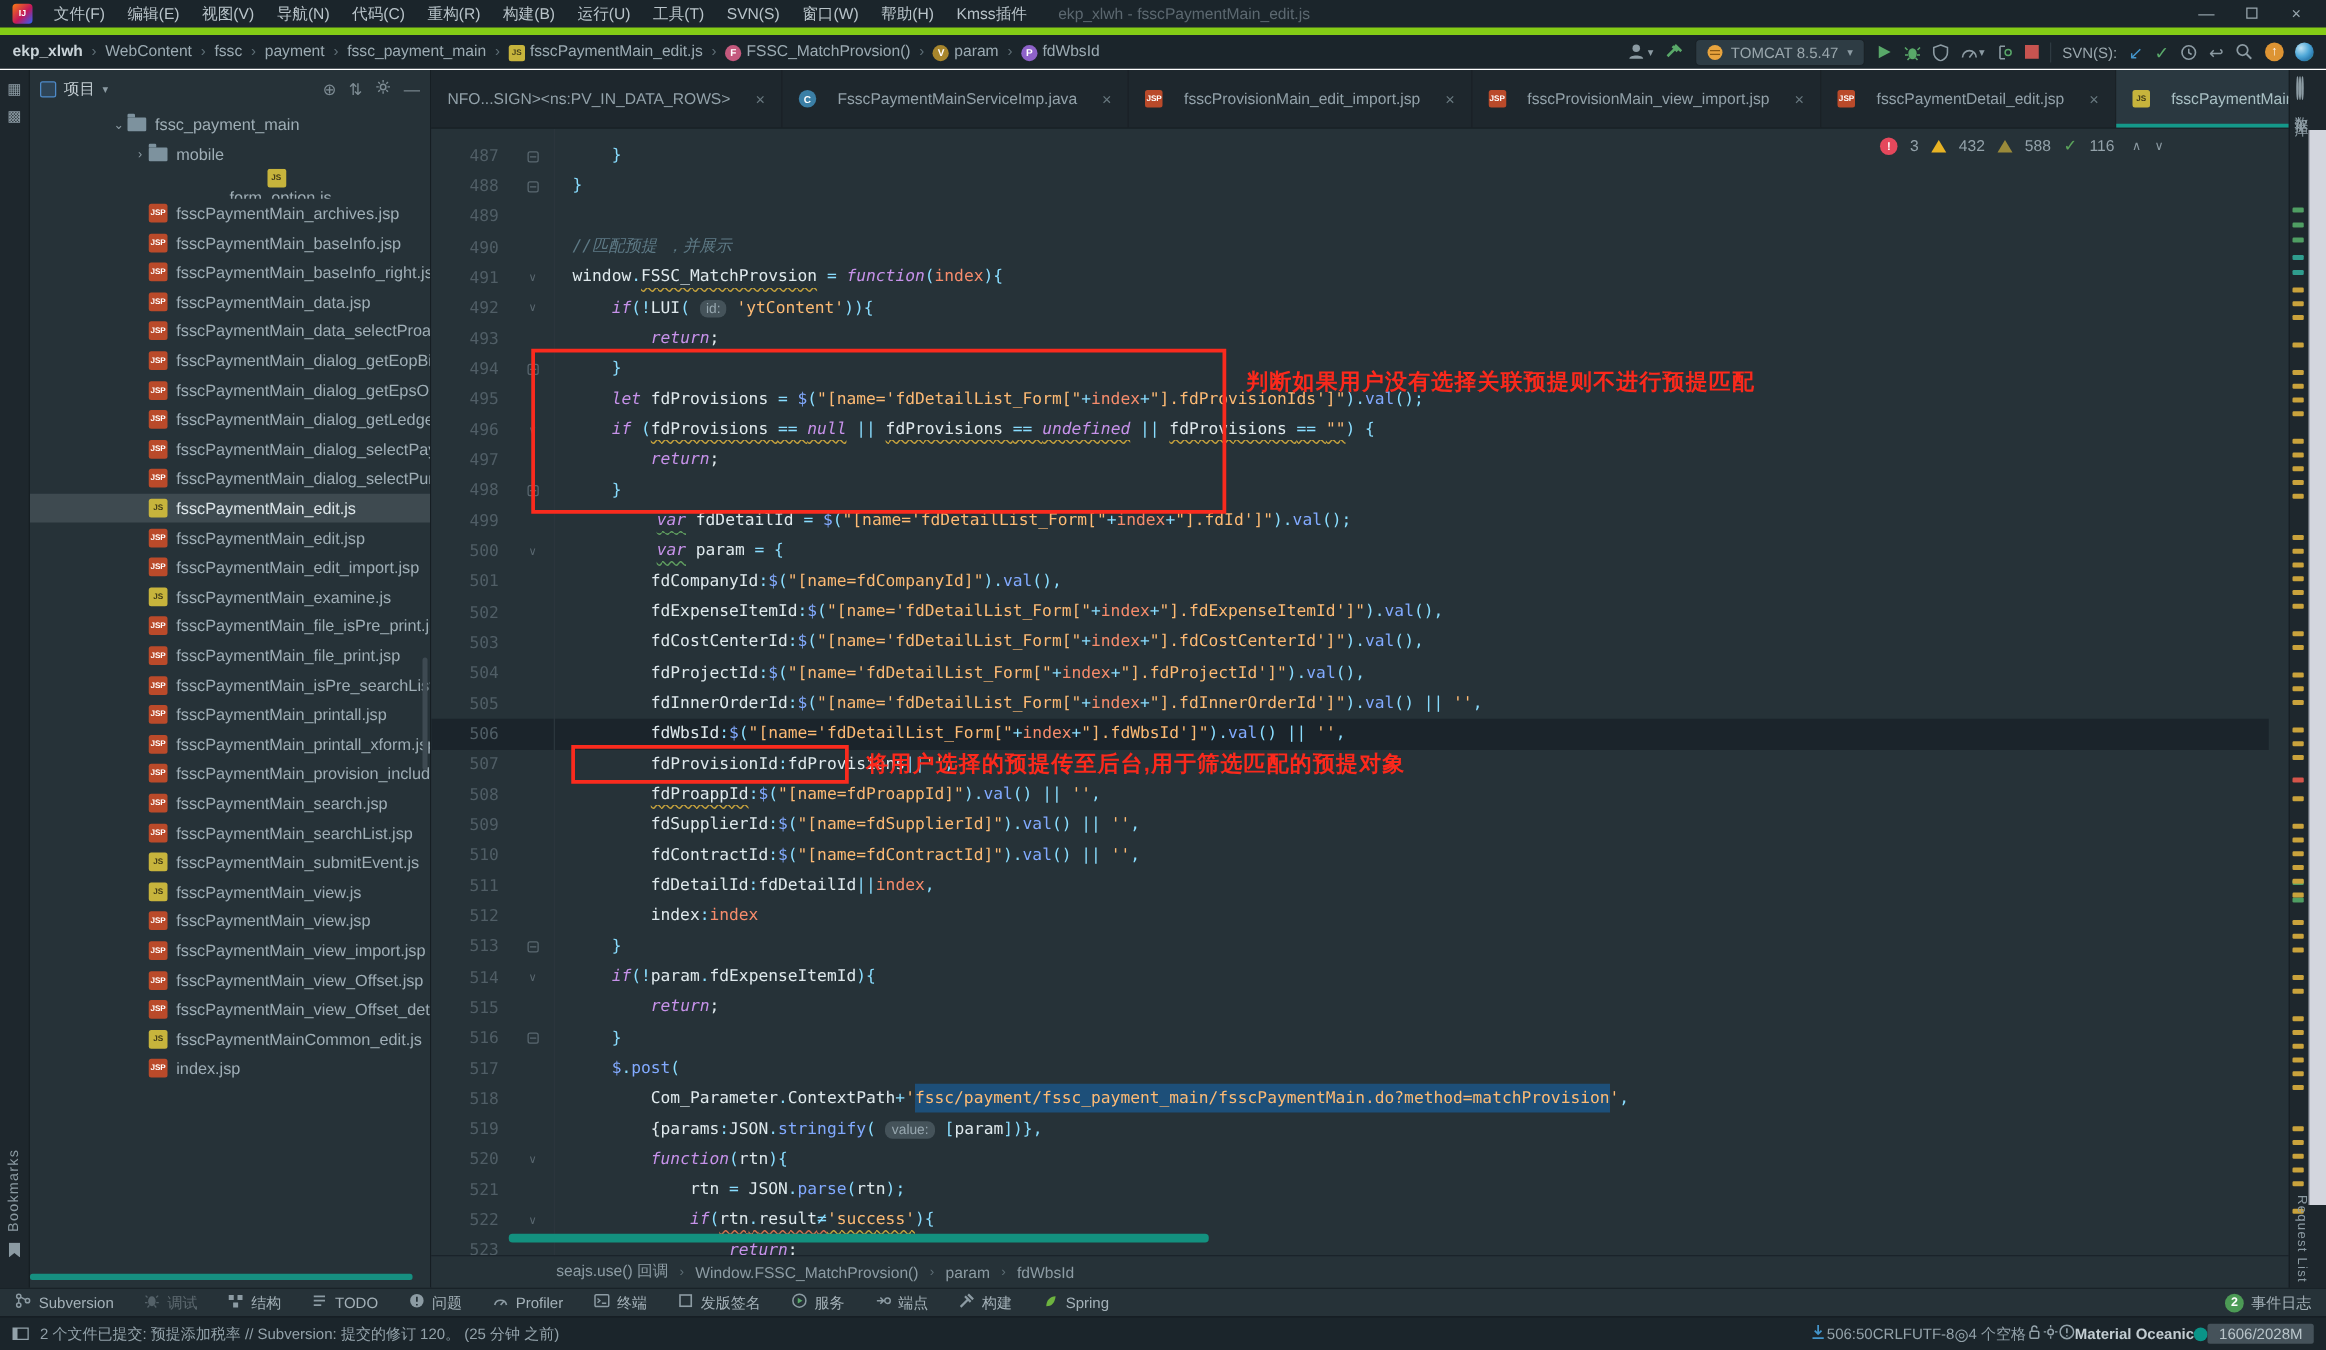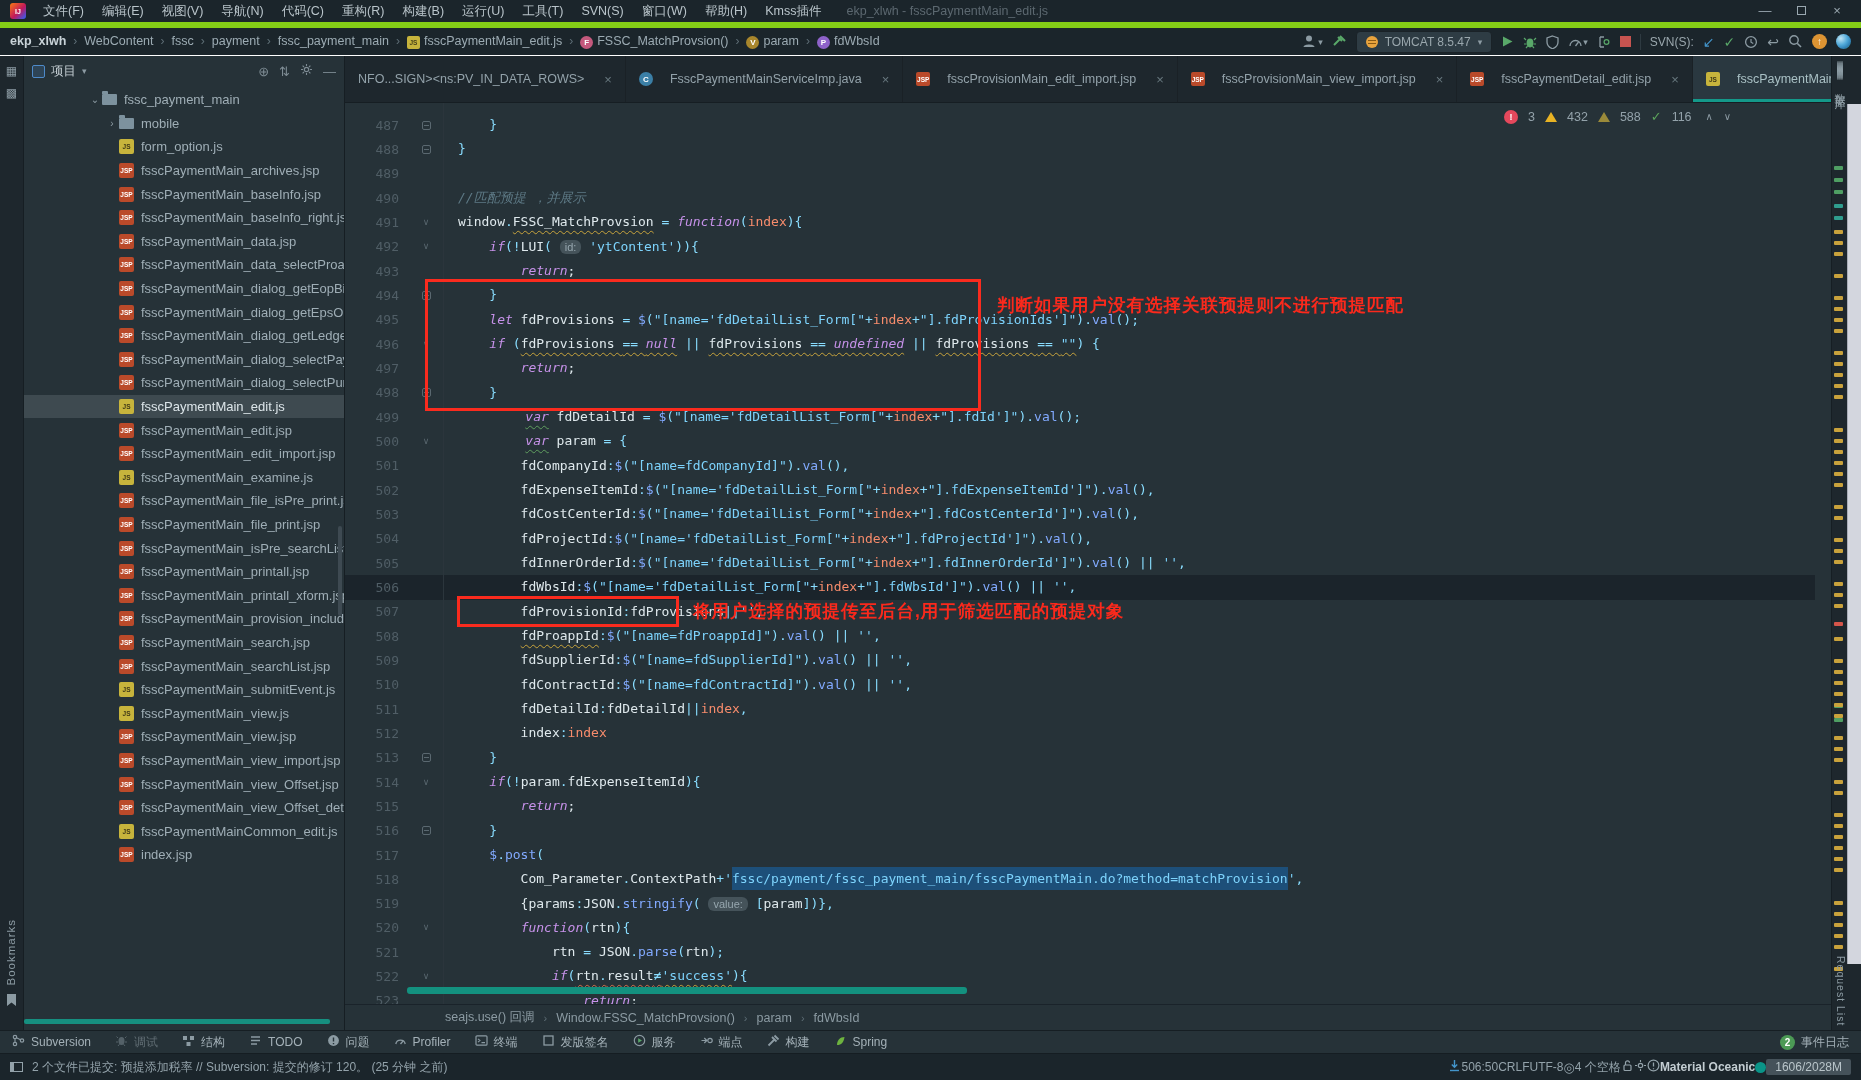--- a/index.html
+++ b/index.html
@@ -88,21 +88,21 @@
   .cl { height:24.33px; display:flex; align-items:center; }
   .lnum { width:64px; flex:none; text-align:right; padding-right:10px; color:#505E66;
           font:13px "DejaVu Sans Mono", monospace; }
   .lfold { width:34px; flex:none; display:flex; justify-content:center; align-items:center; color:#5A6870; }
   .fm { width:9px; height:9px; border:1px solid #5A6870; border-radius:2px; position:relative; }
   .fm::after { content:""; position:absolute; left:1px; right:1px; top:3px; height:1px; background:#5A6870; }
   .fv { font-size:9px; line-height:9px; }
   .ltext { white-space:pre; font:13px/24.33px "DejaVu Sans Mono", monospace; color:#DFE9ED; padding-left:15px; }
   .tk.d { color:#DFE9ED; }
   .tk.k { color:#C792EA; font-style:italic; }
-  .tk.s { color:#7dd3fc; }
+  .tk.s { color:#fdba74; }
   .tk.o { color:#89DDFF; }
   .tk.f { color:#82AAFF; }
   .tk.n { color:#F78C6C; }
   .tk.c { color:#5E7A86; font-style:italic; }
   .tk.h { background:#45535A; color:#97A7AF; border-radius:6px; padding:1px 5px; font-size:11px; font-style:normal; font-family:"Liberation Sans",sans-serif; }
   .tk.wy { text-decoration:underline wavy #C7A33C; text-decoration-thickness:1px; text-underline-offset:4px; }
   .tk.wg { text-decoration:underline wavy #5F9E5F; text-decoration-thickness:1px; text-underline-offset:4px;margin-left:36px; }
   .tk.wr { text-decoration:underline wavy #D5714C; text-decoration-thickness:1px; text-underline-offset:4px; }
   .tk.sel { background:#1D4F79; padding:4px 0; }
 
@@ -297,21 +297,21 @@
           <div class="trow" style="padding-left: 64px;">
             <span class="tchev">⌄</span>
             <span class="folder"></span>
             <span>fssc_payment_main</span>
           </div>
           <div class="trow" style="padding-left: 81px;">
             <span class="tchev">›</span>
             <span class="folder"></span>
             <span>mobile</span>
           </div>
-          <div class="trow" style="padding-left: 81px;">
+          <div class="trow" style="padding-left: 81px; flex-direction: column;">
             <span class="tchev"></span>
             <span class="fi fi-js">JS</span>
             <span>form_option.js</span>
           </div>
           <div class="trow" style="padding-left: 81px;">
             <span class="tchev"></span>
             <span class="fi fi-jsp">JSP</span>
             <span>fsscPaymentMain_archives.jsp</span>
           </div>
           <div class="trow" style="padding-left: 81px;">

